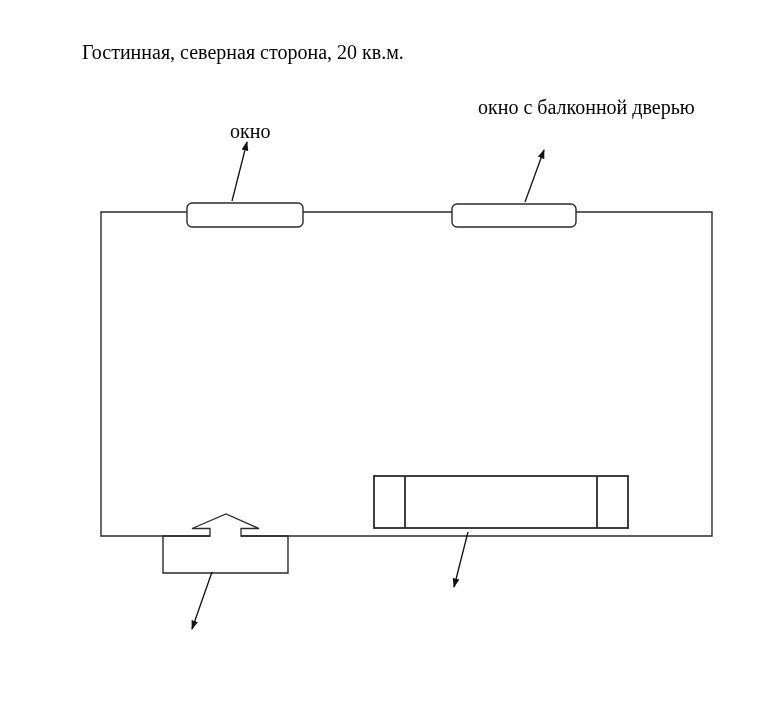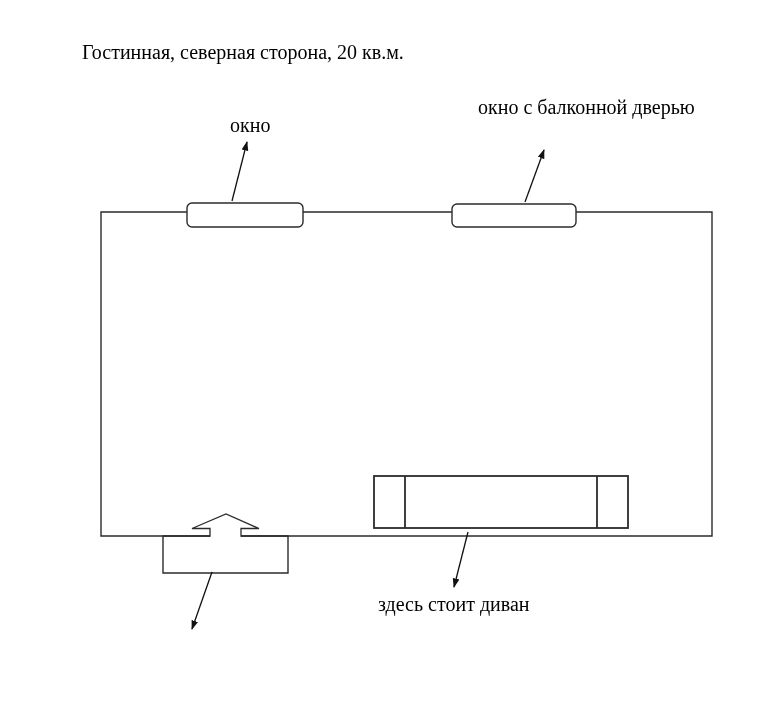--- a/index.html
+++ b/index.html
@@ -56,20 +56,19 @@
     </g>
 
     <line class="arrow-line" x1="232" y1="201" x2="247" y2="142" stroke-width="1.3" marker-end="url(#ah)"></line>
     <line class="arrow-line" x1="525" y1="202" x2="544" y2="150" stroke-width="1.3" marker-end="url(#ah)"></line>
     <line class="arrow-line" x1="468" y1="532" x2="454" y2="587" stroke-width="1.3" marker-end="url(#ah)"></line>
     <line class="arrow-line" x1="212" y1="572" x2="192" y2="629" stroke-width="1.3" marker-end="url(#ah)"></line>
   </svg>
 
   <div class="lbl" style="left:82px;top:42px">Гостинная, северная сторона, 20 кв.м.</div>
 
-  <div class="lbl" style="left:230px;top:115px">окно</div>
+  <div class="lbl" style="left:230px;top:121px">окно</div>
 
   <div class="lbl" style="left:478px;top:97px">окно с балконной дверью</div>
 
-  <div class="lbl" style="left:378px;top:594px">здесь стоит диван</div>
 
 
 </div>
 
 </body></html>

